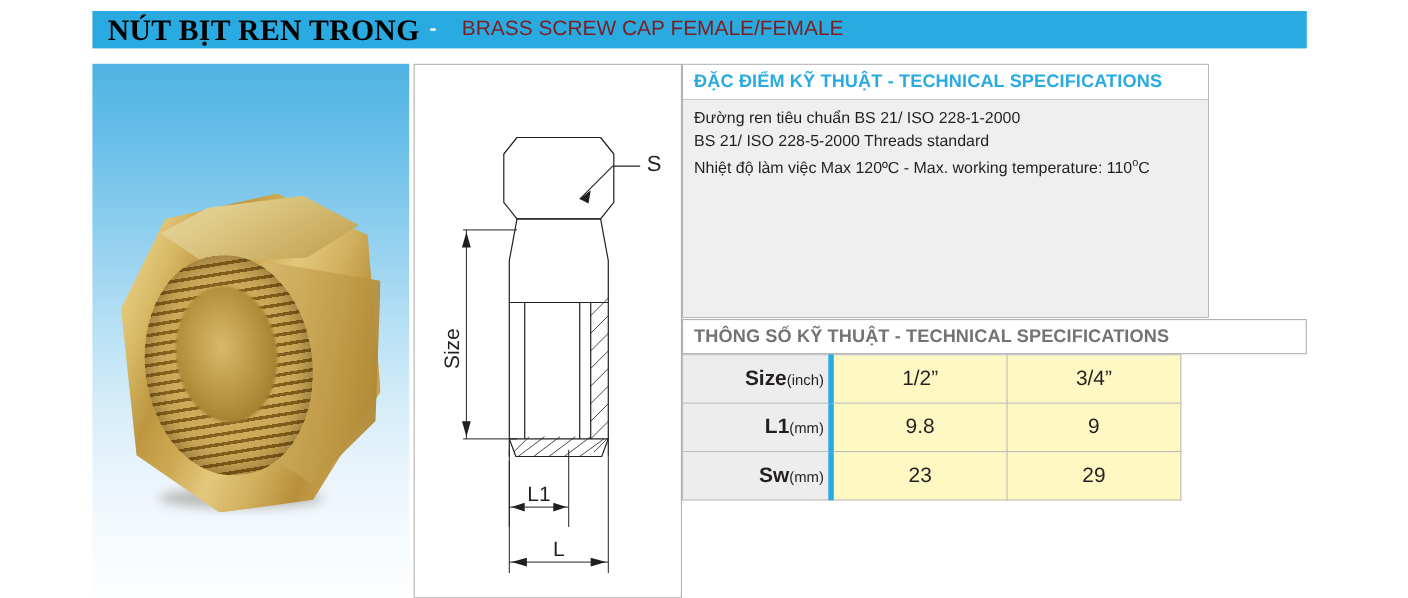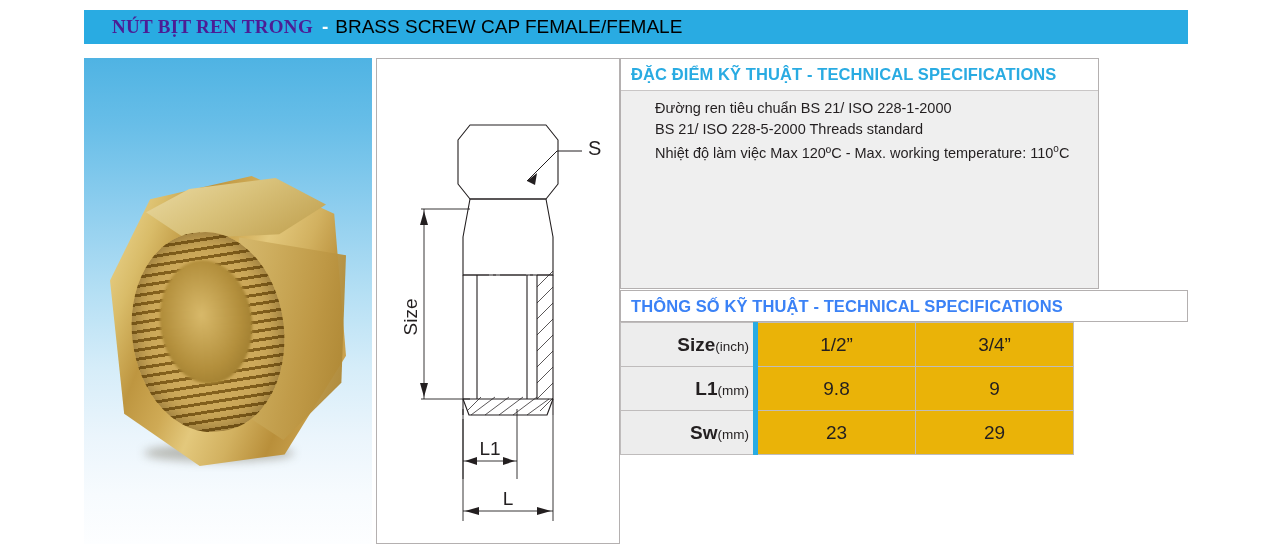--- a/index.html
+++ b/index.html
@@ -25,39 +25,39 @@
     height: 34px;
     background: #29ABE2;
     display: flex;
     align-items: center;
     box-sizing: border-box;
     padding-left: 14px;
   }
   #title-vi {
     font-family: "Liberation Serif", serif;
     font-weight: bold;
-    font-size: 19px;
-    color: #4c1d95;
+    font-size: 27px;
+    color: #000000;
     letter-spacing: 0.3px;
     white-space: nowrap;
-    margin-left: 14px;
   }
   #title-sep {
     font-family: "Liberation Sans", sans-serif;
     font-weight: bold;
     font-size: 19px;
     color: #ffffff;
     margin: 0 7px 0 9px;
   }
   #title-en {
     font-family: "Liberation Sans", sans-serif;
     font-weight: normal;
     font-size: 19px;
-    color: #000000;
-    white-space: nowrap;
+    color: #7f1d1d;
+    white-space: nowrap;
+    margin-left: 16px;
   }
 
   
   #photo-panel {
     position: absolute;
     left: 84px;
     top: 58px;
     width: 288px;
     height: 486px;
     background: linear-gradient(to bottom,
@@ -179,21 +179,20 @@
     padding: 7px 10px 0 10px;
     background: #EFEFEF;
     height: calc(100% - 32px);
     box-sizing: border-box;
   }
   .spec-line {
     font-size: 14.5px;
     color: #231F20;
     line-height: 20.5px;
     white-space: nowrap;
-    margin-left: 24px;
   }
   .sup-deg {
     font-size: 10px;
     vertical-align: super;
   }
 
   
   #table-heading-box {
     position: absolute;
     left: 620px;
@@ -203,21 +202,21 @@
     border: 1px solid #B4B0B0;
     box-sizing: border-box;
     background: #ffffff;
     display: flex;
     align-items: center;
     padding-left: 10px;
   }
   #table-heading {
     font-weight: bold;
     font-size: 16.5px;
-    color: #3b82f6;
+    color: #737373;
     letter-spacing: 0.1px;
     white-space: nowrap;
   }
   #spec-table {
     position: absolute;
     left: 620px;
     top: 322px;
     width: 448px;
     border-collapse: collapse;
     table-layout: fixed;
@@ -234,21 +233,21 @@
   #spec-table td.label-cell {
     width: 128px;
     background: #EDEDED;
     border-right: 5px solid #29ABE2;
     font-weight: bold;
     text-align: right;
     padding-right: 4px;
   }
   #spec-table td.value-cell {
     width: 157px;
-    background: #eab308;
+    background: #fef9c3;
     font-weight: normal;
   }
   .unit {
     font-weight: normal;
     font-size: 13.5px;
   }
 </style>
 </head>
 <body>
 

